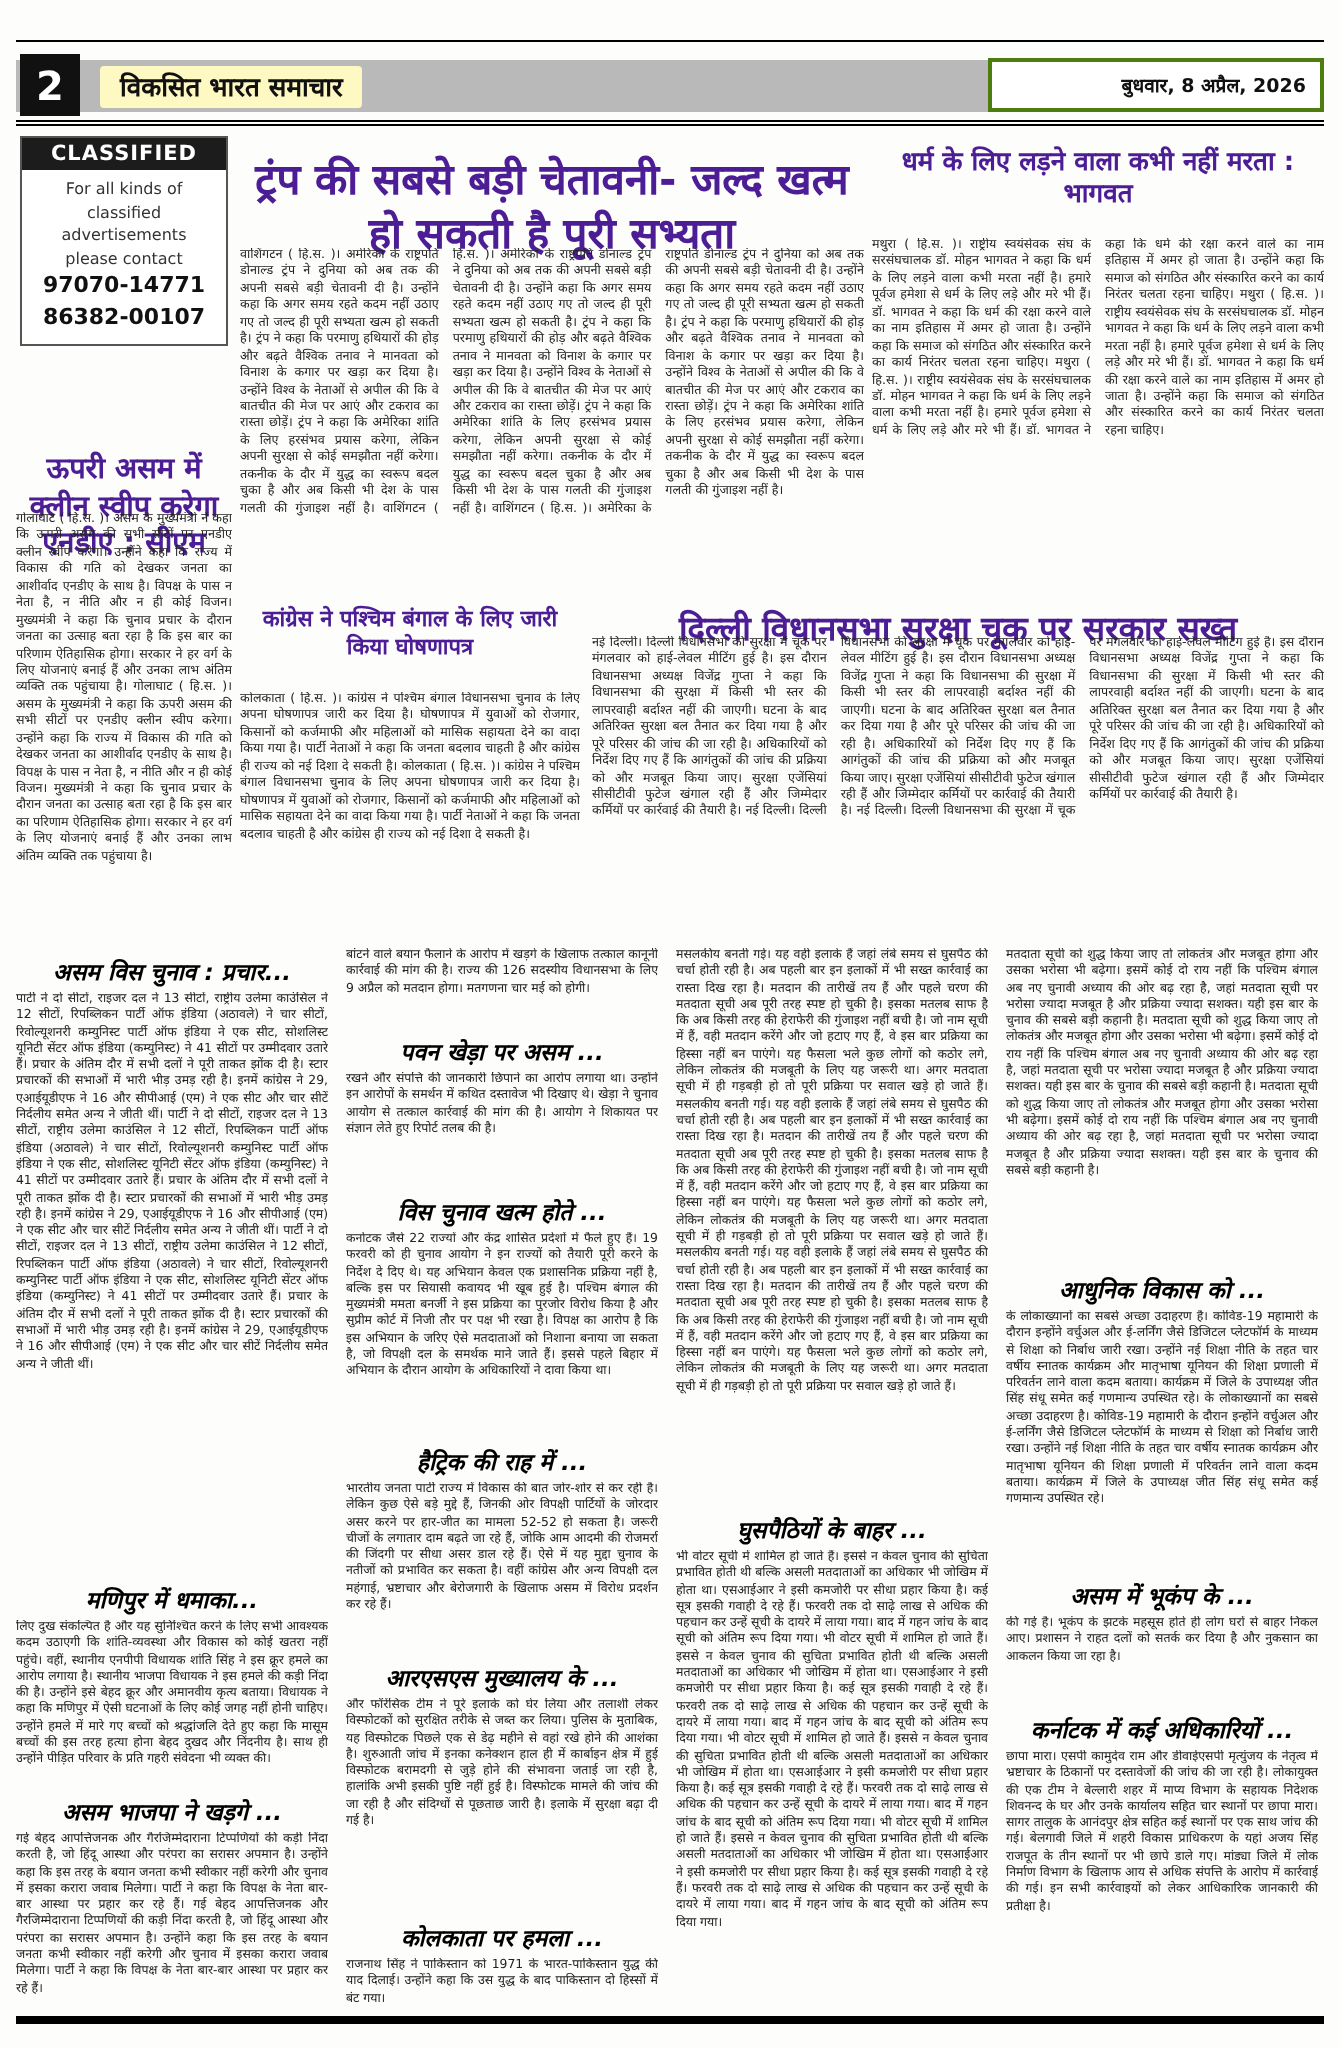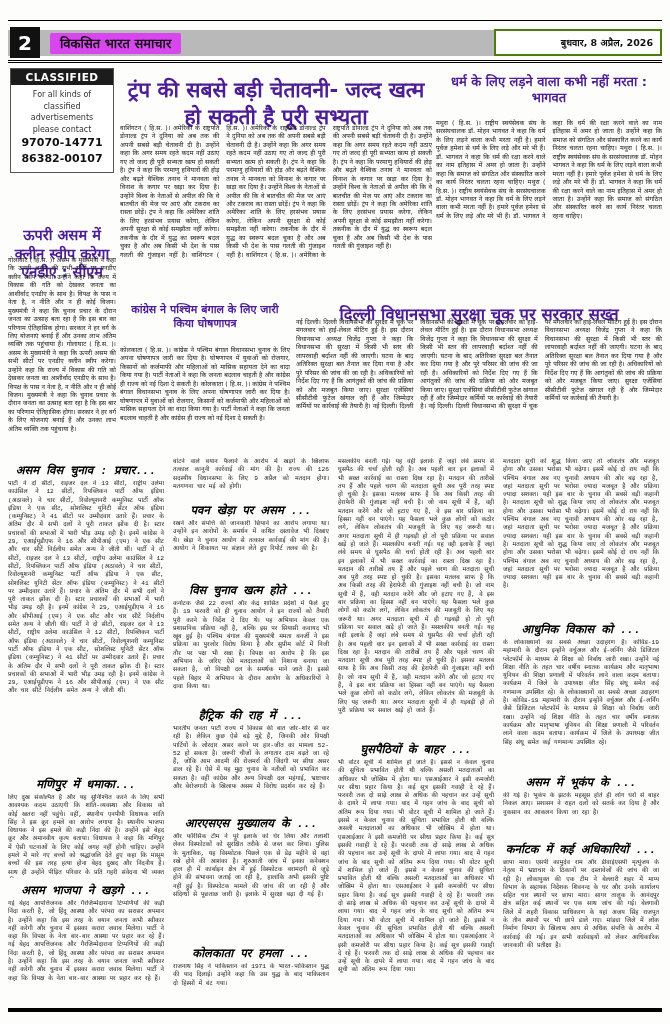--- a/index.html
+++ b/index.html
@@ -4,21 +4,21 @@
 <style>
   html,body{margin:0;padding:0;}
   body{width:670px;height:1024px;background:#f2f0ee;position:relative;
        font-family:"DejaVu Sans",sans-serif;color:#111;overflow:hidden;}
   .page{position:absolute;inset:0;background:#fdfdfb;}
   .abs{position:absolute;}
   .top-rule{left:8px;width:654px;top:20px;height:0;border-top:1.5px solid #000;}
   .masthead-bar{left:8px;top:30px;width:654px;height:26px;background:#b9b9b9;}
   .pagenum{left:10px;top:27px;width:30px;height:31px;background:#111;color:#fff;
            font-weight:bold;font-size:20px;display:flex;align-items:center;justify-content:center;z-index:2;}
-  .paper-name{position:absolute;left:42px;top:3px;background:#d946ef;padding:1px 10px 2px 10px;
+  .paper-name{position:absolute;left:42px;top:3px;background:#fef9c3;padding:1px 10px 2px 10px;
               font-weight:bold;font-size:13px;border-radius:2px;}
   .date-box{right:8px;top:29px;width:168px;height:27px;background:#fff;border:2px solid #4d7c0f;
             box-sizing:border-box;display:flex;align-items:center;justify-content:flex-end;
             padding-right:7px;font-size:9.5px;font-weight:bold;}
   .header-rule{left:8px;width:654px;top:60px;height:3px;border-top:1.2px solid #000;border-bottom:1.2px solid #000;box-sizing:border-box;}
 
   .classified{left:10px;top:68px;width:104px;border:1.5px solid #555;box-sizing:border-box;background:#fff;}
   .classified-title{background:#1c1c1c;color:#fff;font-weight:bold;font-size:10.5px;text-align:center;
                     padding:2px 0;letter-spacing:.5px;}
   .classified-body{padding:4px 2px 5px 2px;text-align:center;color:#333;}
@@ -41,21 +41,21 @@
   .congress-hl{left:120px;top:292px;width:170px;font-size:11px;}
   .congress-body{left:120px;top:346px;width:170px;height:104px;}
 
   .delhi-hl{left:296px;top:290px;width:366px;font-size:16.5px;}
   .delhi-body{left:296px;top:318px;width:366px;height:132px;column-count:3;column-gap:7px;}
 
   .section-bar{left:8px;top:452px;width:654px;height:19px;background:#c4c4c4;
                display:flex;align-items:center;justify-content:center;
                font-weight:bold;font-style:italic;font-size:13px;color:#1a1a1a;}
 
-  .cont-col{top:458px;width:156px;height:532px;overflow:hidden;font-family:Liberation Mono, monospace;}
+  .cont-col{top:474px;width:156px;height:532px;overflow:hidden;}
   .col-1{left:8px;} .col-2{left:173px;} .col-3{left:338px;} .col-4{left:503px;}
   .cont-h{height:22px;display:flex;align-items:center;justify-content:center;
           font-weight:bold;font-style:italic;font-size:11.5px;color:#000;white-space:nowrap;overflow:hidden;}
   .cont-b{font-size:6.2px;line-height:1.34;text-align:justify;color:#222;overflow:hidden;word-break:break-word;}
 
   .bottom-rule{left:8px;width:654px;top:1008px;height:3.5px;background:#000;}
 </style>
 </head>
 <body>
 

